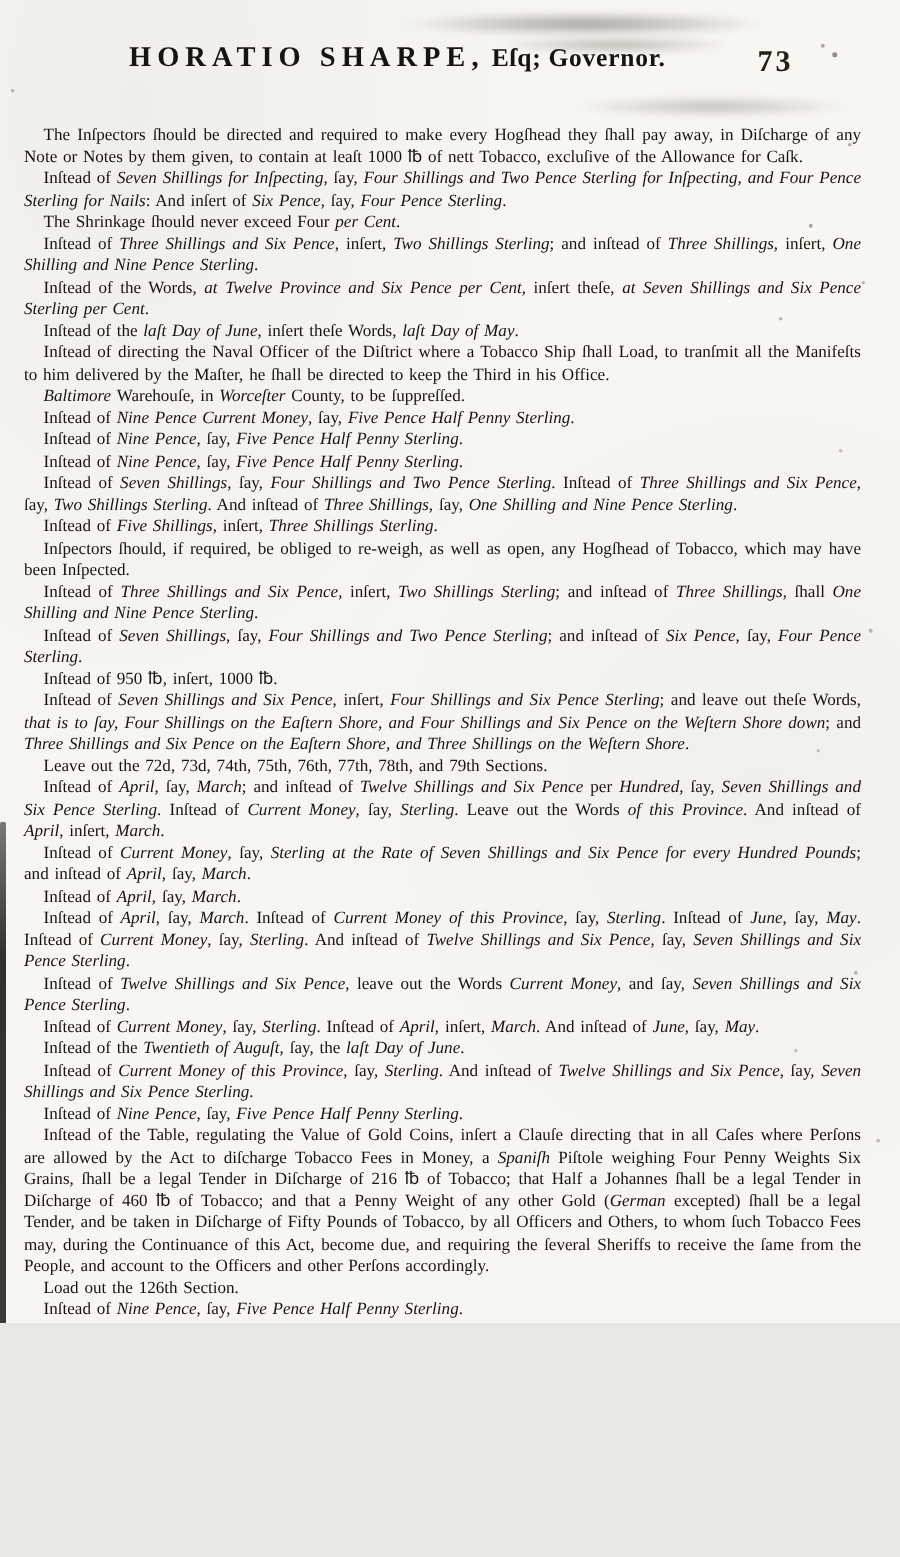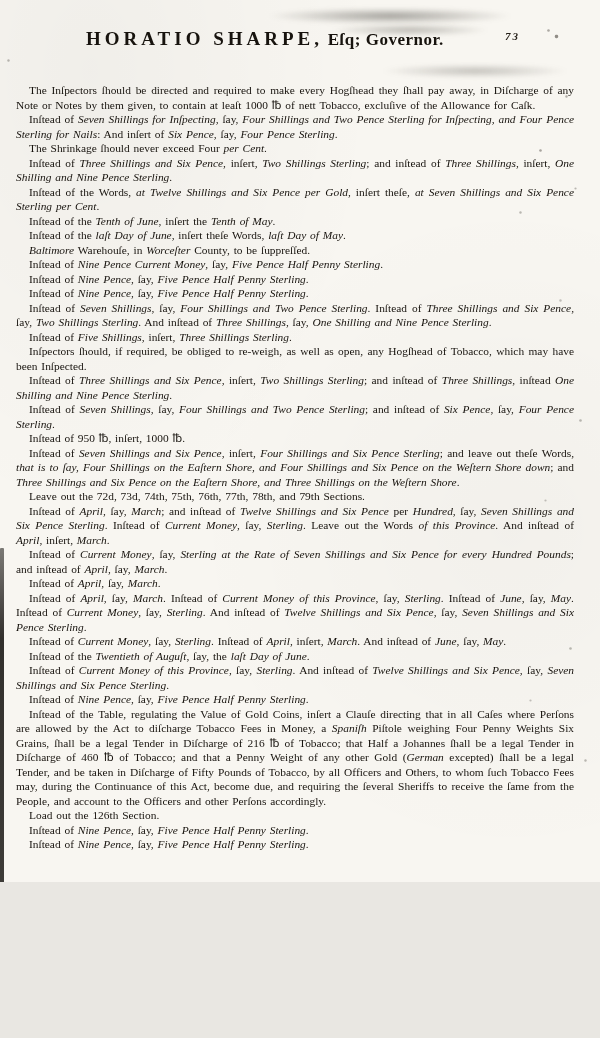--- a/index.html
+++ b/index.html
@@ -14,21 +14,21 @@
       radial-gradient(ellipse at 15% 8%, rgba(0,0,0,0.03), transparent 40%),
       radial-gradient(ellipse at 85% 60%, rgba(0,0,0,0.025), transparent 45%),
       #f8f6f1;
     color:#17130e;
   }
   .header { position:absolute; top:28px; left:0; width:600px; height:30px; }
   .title { position:absolute; left:86px; top:0; white-space:nowrap; }
   .title-caps { font-size:19px; letter-spacing:4px; font-weight:bold; }
   .title-rest { font-size:17px; letter-spacing:0.5px; font-weight:bold; }
   .page-number {
-    position:absolute; left:505px; top:2px; font-size:11px; font-style:italic;
+    position:absolute; left:505px; top:2px; font-size:20px; 
     letter-spacing:2px; font-weight:bold; color:#241f18;
   }
   .bodytext {
     position:absolute; top:83px; left:16px; width:558px;
     font-size:11.4px; line-height:14.5px; text-align:justify;
     word-spacing:1px;
   }
   p.para { margin:0; text-indent:13px; }
   .it { font-style:italic; }
   .signature-mark {
@@ -93,39 +93,40 @@
       <span class="title-caps">HORATIO SHARPE,</span><span class="title-rest"> Eſq; Governor.</span>
     </div>
     <div class="page-number">73</div>
   </div>
 
   <div class="bodytext">
       <p class="para"><span>The Inſpectors ſhould be directed and required to make every Hogſhead they ſhall pay away, in Diſcharge of any Note or Notes by them given, to contain at leaſt 1000 ℔ of nett Tobacco, excluſive of the Allowance for Caſk.</span></p>
       <p class="para"><span>Inſtead of </span><span class="it">Seven Shillings for Inſpecting</span><span>, ſay, </span><span class="it">Four Shillings and Two Pence Sterling for Inſpecting, and Four Pence Sterling for Nails</span><span>: And inſert of </span><span class="it">Six Pence</span><span>, ſay, </span><span class="it">Four Pence Sterling</span><span>.</span></p>
       <p class="para"><span>The Shrinkage ſhould never exceed Four </span><span class="it">per Cent</span><span>.</span></p>
       <p class="para"><span>Inſtead of </span><span class="it">Three Shillings and Six Pence</span><span>, inſert, </span><span class="it">Two Shillings Sterling</span><span>; and inſtead of </span><span class="it">Three Shillings</span><span>, inſert, </span><span class="it">One Shilling and Nine Pence Sterling</span><span>.</span></p>
-      <p class="para"><span>Inſtead of the Words, </span><span class="it">at Twelve Shillings and Six Pence per Gold</span><span>, inſert theſe, </span><span class="it">at Seven Shillings and Six Pence Sterling per Cent</span><span>.</span></p>
-      <p class="para"><span>Inſtead of the </span><span class="it">Tenth of June</span><span>, inſert the </span><span class="it">Tenth of May</span><span>.</span></p>
+      <p class="para"><span>Inſtead of the Words, </span><span class="it">at Twelve Province and Six Pence per Cent</span><span>, inſert theſe, </span><span class="it">at Seven Shillings and Six Pence Sterling per Cent</span><span>.</span></p>
       <p class="para"><span>Inſtead of the </span><span class="it">laſt Day of June</span><span>, inſert theſe Words, </span><span class="it">laſt Day of May</span><span>.</span></p>
+      <p class="para"><span>Inſtead of directing the Naval Officer of the Diſtrict where a Tobacco Ship ſhall Load, to tranſmit all the Manifeſts to him delivered by the Maſter, he ſhall be directed to keep the Third in his Office.</span></p>
       <p class="para"><span class="it">Baltimore</span><span> Warehouſe, in </span><span class="it">Worceſter</span><span> County, to be ſuppreſſed.</span></p>
       <p class="para"><span>Inſtead of </span><span class="it">Nine Pence Current Money</span><span>, ſay, </span><span class="it">Five Pence Half Penny Sterling</span><span>.</span></p>
       <p class="para"><span>Inſtead of </span><span class="it">Nine Pence</span><span>, ſay, </span><span class="it">Five Pence Half Penny Sterling</span><span>.</span></p>
       <p class="para"><span>Inſtead of </span><span class="it">Nine Pence</span><span>, ſay, </span><span class="it">Five Pence Half Penny Sterling</span><span>.</span></p>
       <p class="para"><span>Inſtead of </span><span class="it">Seven Shillings</span><span>, ſay, </span><span class="it">Four Shillings and Two Pence Sterling</span><span>.  Inſtead of </span><span class="it">Three Shillings and Six Pence</span><span>, ſay, </span><span class="it">Two Shillings Sterling</span><span>.  And inſtead of </span><span class="it">Three Shillings</span><span>, ſay, </span><span class="it">One Shilling and Nine Pence Sterling</span><span>.</span></p>
       <p class="para"><span>Inſtead of </span><span class="it">Five Shillings</span><span>, inſert, </span><span class="it">Three Shillings Sterling</span><span>.</span></p>
       <p class="para"><span>Inſpectors ſhould, if required, be obliged to re-weigh, as well as open, any Hogſhead of Tobacco, which may have been Inſpected.</span></p>
-      <p class="para"><span>Inſtead of </span><span class="it">Three Shillings and Six Pence</span><span>, inſert, </span><span class="it">Two Shillings Sterling</span><span>; and inſtead of </span><span class="it">Three Shillings</span><span>, inſtead </span><span class="it">One Shilling and Nine Pence Sterling</span><span>.</span></p>
+      <p class="para"><span>Inſtead of </span><span class="it">Three Shillings and Six Pence</span><span>, inſert, </span><span class="it">Two Shillings Sterling</span><span>; and inſtead of </span><span class="it">Three Shillings</span><span>, ſhall </span><span class="it">One Shilling and Nine Pence Sterling</span><span>.</span></p>
       <p class="para"><span>Inſtead of </span><span class="it">Seven Shillings</span><span>, ſay, </span><span class="it">Four Shillings and Two Pence Sterling</span><span>; and inſtead of </span><span class="it">Six Pence</span><span>, ſay, </span><span class="it">Four Pence Sterling</span><span>.</span></p>
       <p class="para"><span>Inſtead of 950 ℔, inſert, 1000 ℔.</span></p>
       <p class="para"><span>Inſtead of </span><span class="it">Seven Shillings and Six Pence</span><span>, inſert, </span><span class="it">Four Shillings and Six Pence Sterling</span><span>; and leave out theſe Words, </span><span class="it">that is to ſay, Four Shillings on the Eaſtern Shore, and Four Shillings and Six Pence on the Weſtern Shore down</span><span>; and </span><span class="it">Three Shillings and Six Pence on the Eaſtern Shore, and Three Shillings on the Weſtern Shore</span><span>.</span></p>
       <p class="para"><span>Leave out the 72d, 73d, 74th, 75th, 76th, 77th, 78th, and 79th Sections.</span></p>
       <p class="para"><span>Inſtead of </span><span class="it">April</span><span>, ſay, </span><span class="it">March</span><span>; and inſtead of </span><span class="it">Twelve Shillings and Six Pence</span><span> per </span><span class="it">Hundred</span><span>, ſay, </span><span class="it">Seven Shillings and Six Pence Sterling</span><span>.  Inſtead of </span><span class="it">Current Money</span><span>, ſay, </span><span class="it">Sterling</span><span>.  Leave out the Words </span><span class="it">of this Province</span><span>.  And inſtead of </span><span class="it">April</span><span>, inſert, </span><span class="it">March</span><span>.</span></p>
       <p class="para"><span>Inſtead of </span><span class="it">Current Money</span><span>, ſay, </span><span class="it">Sterling at the Rate of Seven Shillings and Six Pence for every Hundred Pounds</span><span>; and inſtead of </span><span class="it">April</span><span>, ſay, </span><span class="it">March</span><span>.</span></p>
       <p class="para"><span>Inſtead of </span><span class="it">April</span><span>, ſay, </span><span class="it">March</span><span>.</span></p>
       <p class="para"><span>Inſtead of </span><span class="it">April</span><span>, ſay, </span><span class="it">March</span><span>.  Inſtead of </span><span class="it">Current Money of this Province</span><span>, ſay, </span><span class="it">Sterling</span><span>.  Inſtead of </span><span class="it">June</span><span>, ſay, </span><span class="it">May</span><span>.  Inſtead of </span><span class="it">Current Money</span><span>, ſay, </span><span class="it">Sterling</span><span>.  And inſtead of </span><span class="it">Twelve Shillings and Six Pence</span><span>, ſay, </span><span class="it">Seven Shillings and Six Pence Sterling</span><span>.</span></p>
+      <p class="para"><span>Inſtead of </span><span class="it">Twelve Shillings and Six Pence</span><span>, leave out the Words </span><span class="it">Current Money</span><span>, and ſay, </span><span class="it">Seven Shillings and Six Pence Sterling</span><span>.</span></p>
       <p class="para"><span>Inſtead of </span><span class="it">Current Money</span><span>, ſay, </span><span class="it">Sterling</span><span>.  Inſtead of </span><span class="it">April</span><span>, inſert, </span><span class="it">March</span><span>.  And inſtead of </span><span class="it">June</span><span>, ſay, </span><span class="it">May</span><span>.</span></p>
       <p class="para"><span>Inſtead of the </span><span class="it">Twentieth of Auguſt</span><span>, ſay, the </span><span class="it">laſt Day of June</span><span>.</span></p>
       <p class="para"><span>Inſtead of </span><span class="it">Current Money of this Province</span><span>, ſay, </span><span class="it">Sterling</span><span>.  And inſtead of </span><span class="it">Twelve Shillings and Six Pence</span><span>, ſay, </span><span class="it">Seven Shillings and Six Pence Sterling</span><span>.</span></p>
       <p class="para"><span>Inſtead of </span><span class="it">Nine Pence</span><span>, ſay, </span><span class="it">Five Pence Half Penny Sterling</span><span>.</span></p>
       <p class="para"><span>Inſtead of the Table, regulating the Value of Gold Coins, inſert a Clauſe directing that in all Caſes where Perſons are allowed by the Act to diſcharge Tobacco Fees in Money, a </span><span class="it">Spaniſh</span><span> Piſtole weighing Four Penny Weights Six Grains, ſhall be a legal Tender in Diſcharge of 216 ℔ of Tobacco; that Half a Johannes ſhall be a legal Tender in Diſcharge of 460 ℔ of Tobacco; and that a Penny Weight of any other Gold (</span><span class="it">German</span><span> excepted) ſhall be a legal Tender, and be taken in Diſcharge of Fifty Pounds of Tobacco, by all Officers and Others, to whom ſuch Tobacco Fees may, during the Continuance of this Act, become due, and requiring the ſeveral Sheriffs to receive the ſame from the People, and account to the Officers and other Perſons accordingly.</span></p>
       <p class="para"><span>Load out the 126th Section.</span></p>
       <p class="para"><span>Inſtead of </span><span class="it">Nine Pence</span><span>, ſay, </span><span class="it">Five Pence Half Penny Sterling</span><span>.</span></p>
       <p class="para"><span>Inſtead of </span><span class="it">Nine Pence</span><span>, ſay, </span><span class="it">Five Pence Half Penny Sterling</span><span>.</span></p>
     </div>
 

